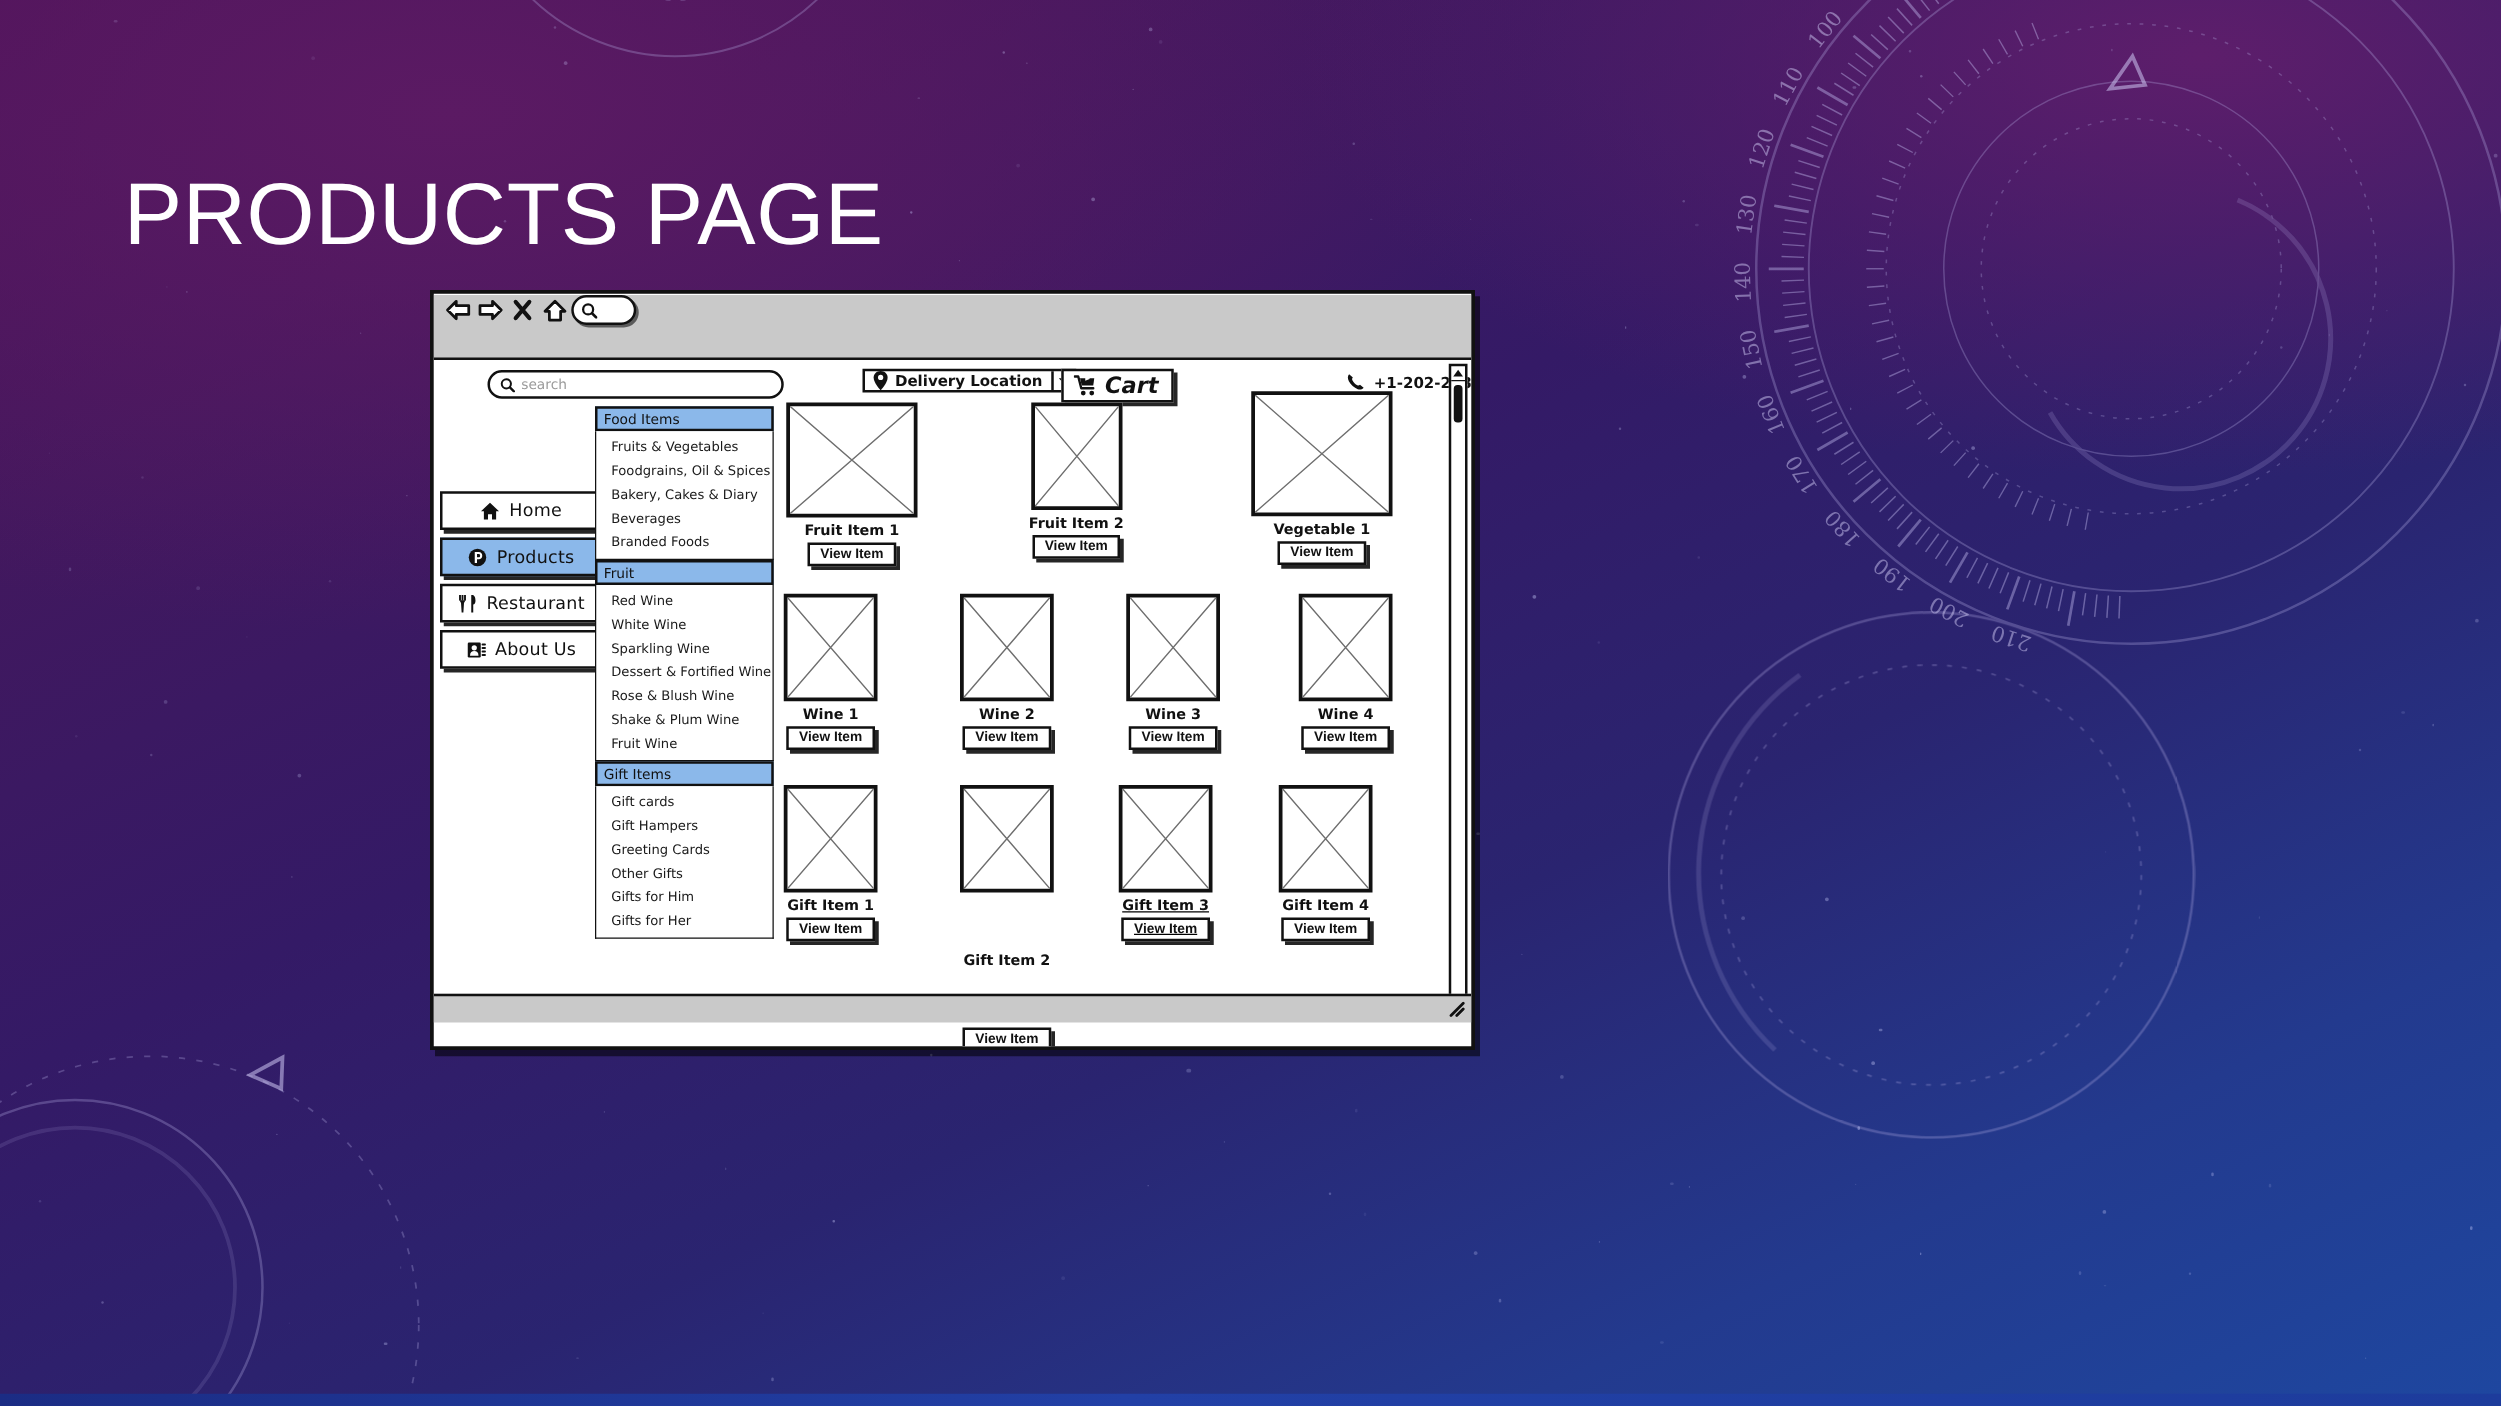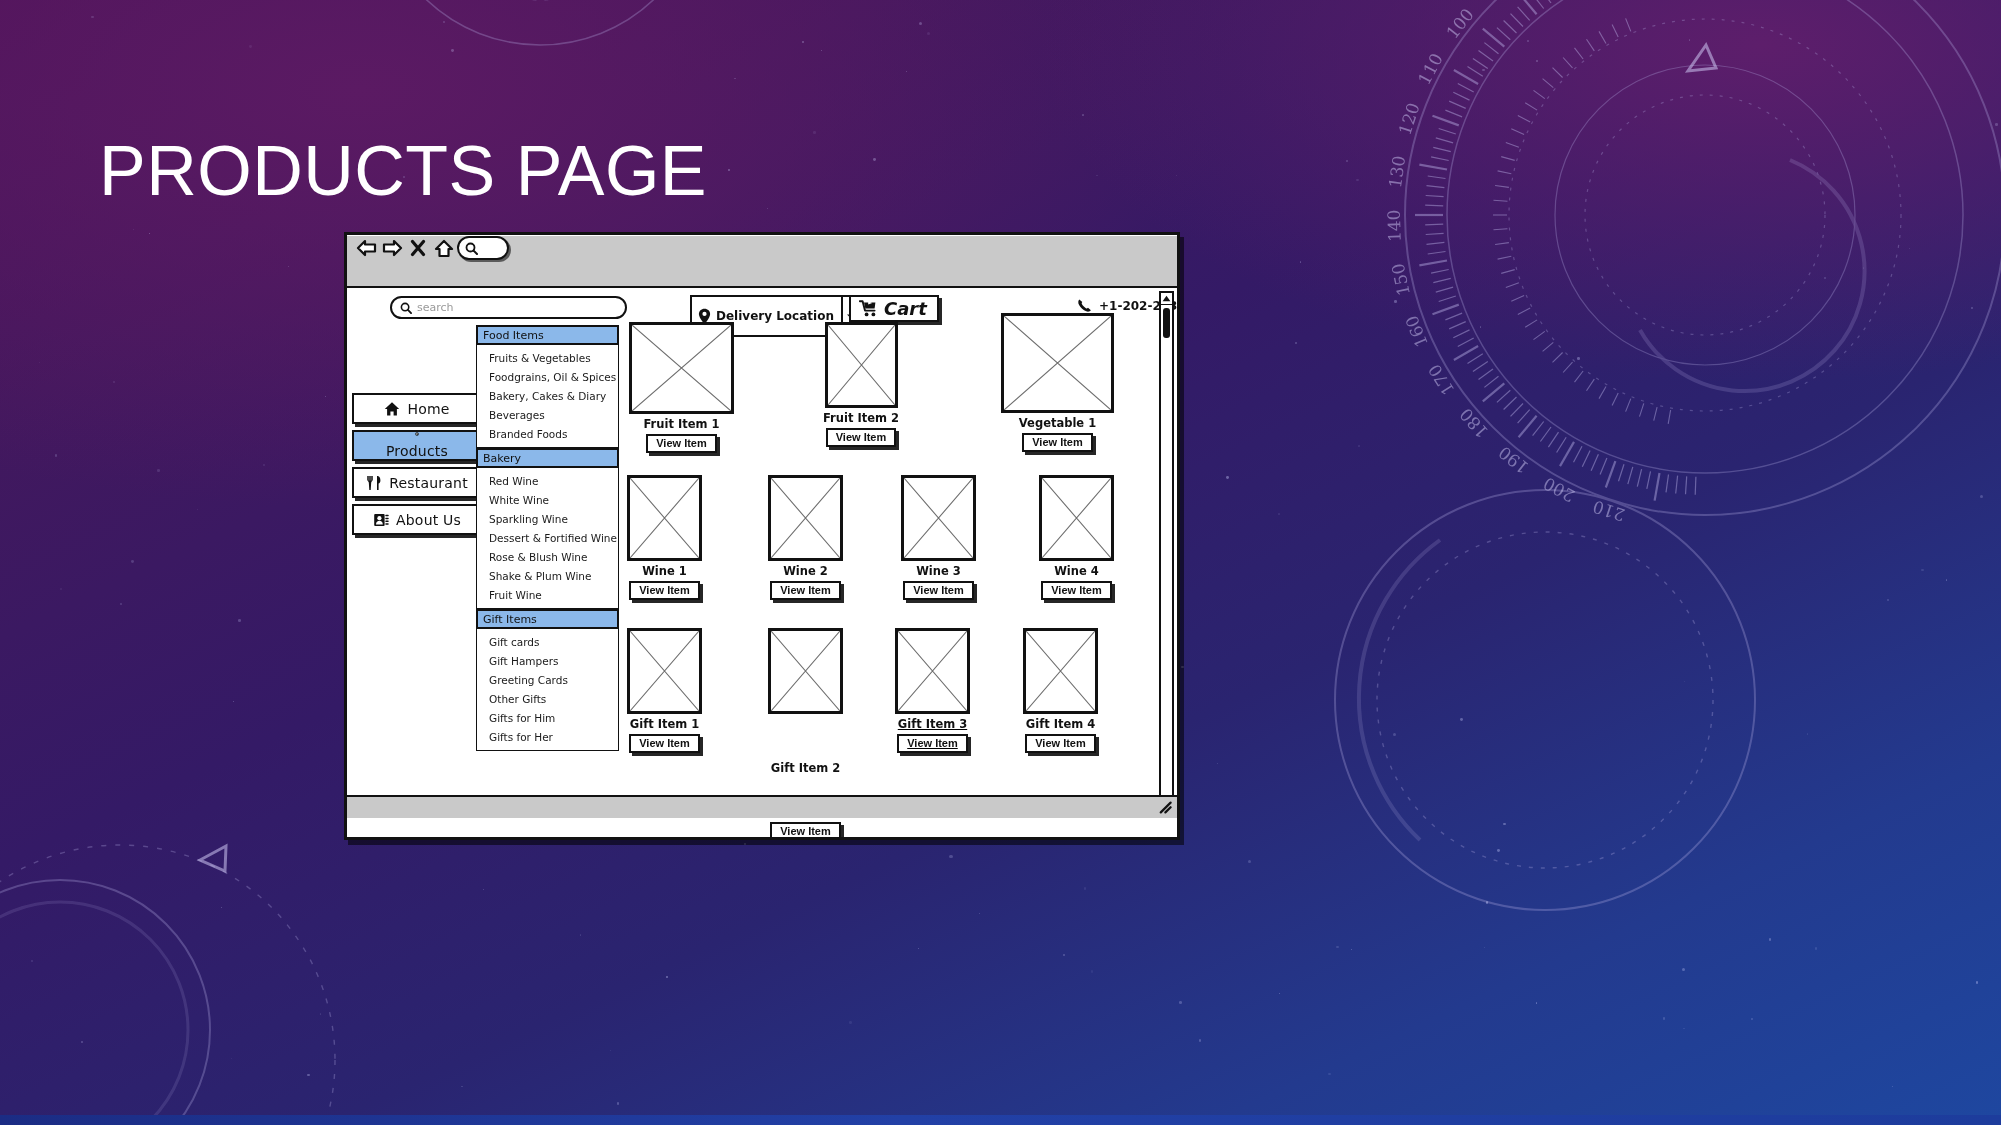--- a/index.html
+++ b/index.html
@@ -82,21 +82,21 @@
   #site-search {
     position: absolute; left: 7px; top: 8px;
     width: 237px; height: 23px;
     border: 2px solid #111; border-radius: 13px;
     background: #fff; display: flex; align-items: center; gap: 5px; padding-left: 8px;
   }
   #site-search-placeholder { font-size: 11px; color: #9a9a9a; }
 
   #delivery-loc {
     position: absolute; left: 307px; top: 7px;
-    height: 42px; display: flex; align-items: stretch;
+    height: 19px; display: flex; align-items: stretch;
     border: 2px solid #111; background: #fff;
   }
   #delivery-loc-main { display: flex; align-items: center; gap: 5px; padding: 0 7px 0 6px; }
   #delivery-loc-label { font-size: 12px; font-weight: bold; color: #111; white-space: nowrap; }
   #delivery-loc-caret {
     width: 18px; border-left: 2px solid #111;
     display: flex; align-items: center; justify-content: center;
   }
 
   #cart-btn {
@@ -121,21 +121,21 @@
 
   
   #left-nav { position: absolute; left: 5px; top: 105px; width: 130px; }
   .nav-item {
     height: 31px; margin-bottom: 6px;
     border: 2px solid #111; background: #fff;
     display: flex; align-items: center; justify-content: center; gap: 7px;
     box-shadow: 3px 3px 0 rgba(0,0,0,0.85);
     cursor: pointer;
   }
-  .nav-item.active { background: #8bb8ea; flex-direction: column; }
+  .nav-item.active { background: #8bb8ea; }
   .nav-label { font-size: 14px; color: #111; letter-spacing: 0.2px; }
 
   
   #category-menu { position: absolute; left: 129px; top: 37px; width: 143px; }
   .cat-header {
     height: 20px; background: #8bb8ea; border: 2px solid #111;
     display: flex; align-items: center; padding-left: 5px;
     font-size: 11px; color: #111; cursor: pointer;
   }
   .cat-list { border: 1px solid #111; border-top: none; background: #fff; padding: 3px 0 4px 0; }
@@ -627,21 +627,21 @@
 
       <div id="category-menu">
           <div class="cat-header">Food Items</div>
           <div class="cat-list">
             <div class="cat-item">Fruits &amp; Vegetables</div>
             <div class="cat-item">Foodgrains, Oil &amp; Spices</div>
             <div class="cat-item">Bakery, Cakes &amp; Diary</div>
             <div class="cat-item">Beverages</div>
             <div class="cat-item">Branded Foods</div>
           </div>
-          <div class="cat-header">Bakery</div>
+          <div class="cat-header">Fruit</div>
           <div class="cat-list">
             <div class="cat-item">Red Wine</div>
             <div class="cat-item">White Wine</div>
             <div class="cat-item">Sparkling Wine</div>
             <div class="cat-item">Dessert &amp; Fortified Wine</div>
             <div class="cat-item">Rose &amp; Blush Wine</div>
             <div class="cat-item">Shake &amp; Plum Wine</div>
             <div class="cat-item">Fruit Wine</div>
           </div>
           <div class="cat-header">Gift Items</div>

